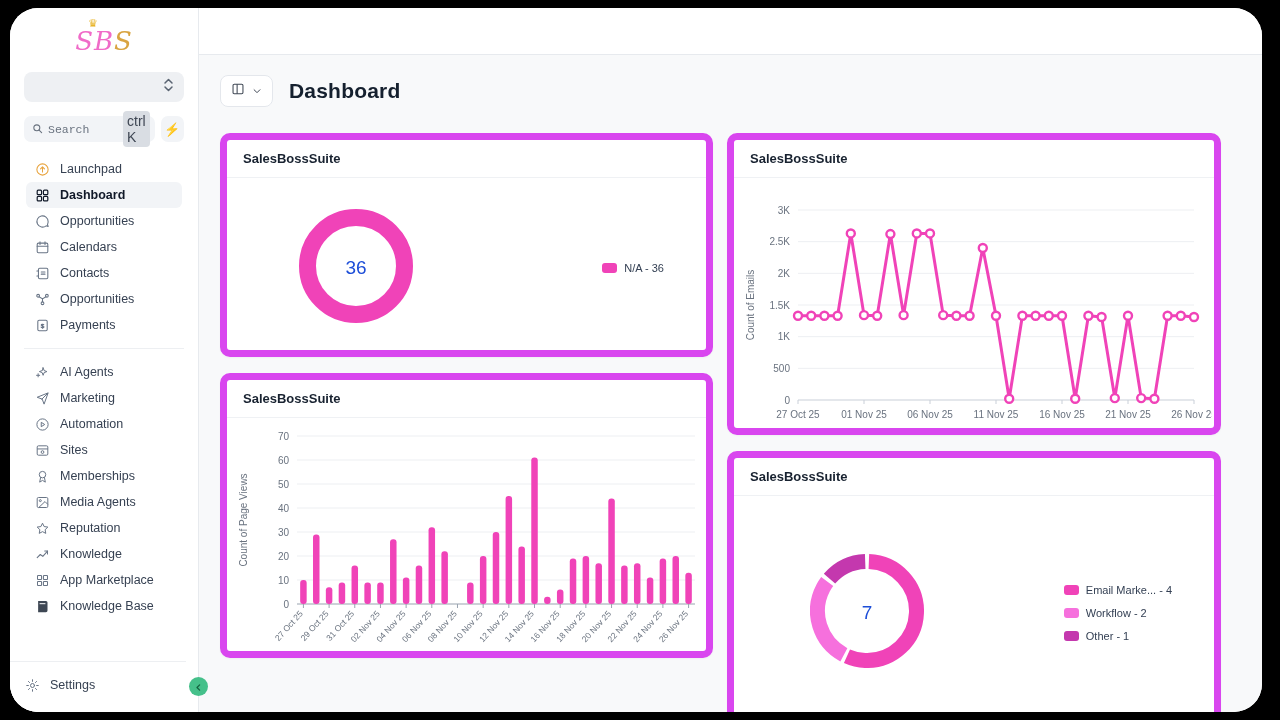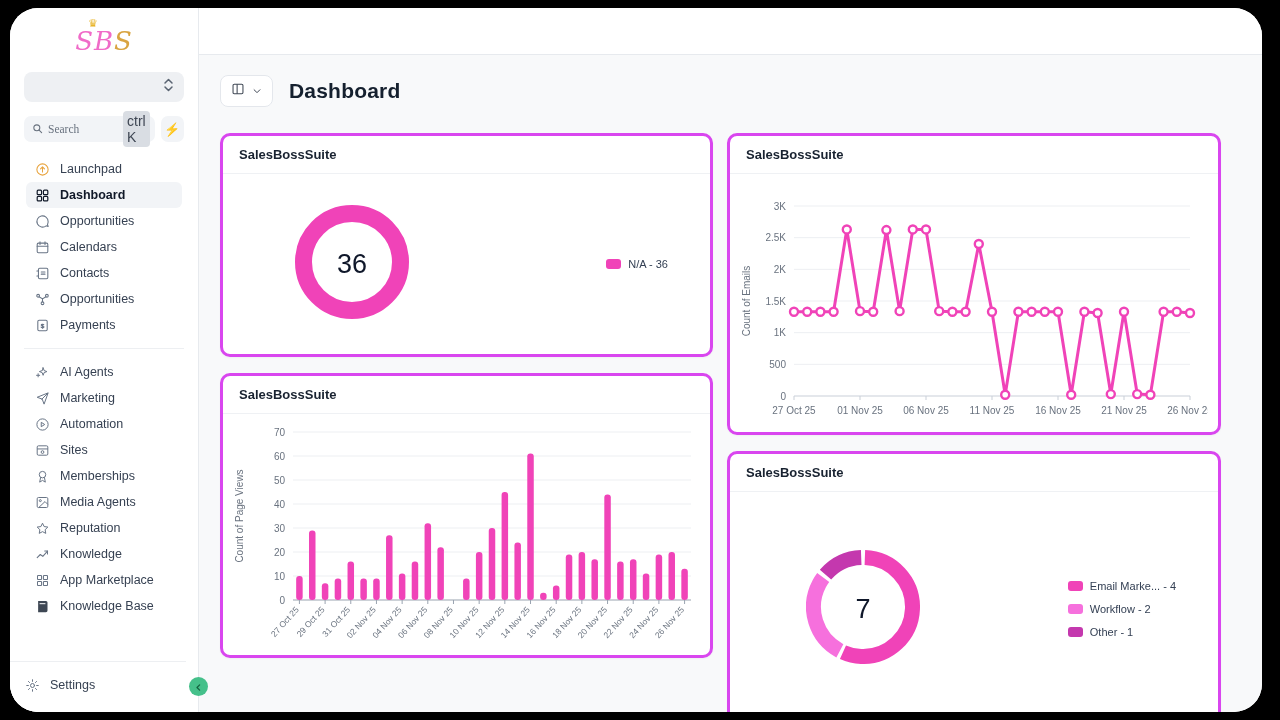--- a/index.html
+++ b/index.html
@@ -15,21 +15,21 @@
   .logo-text { font-family:"DejaVu Serif", serif; font-style:italic; font-size:26px; letter-spacing:1px; }
   .logo-pink { color:#F06BC8; }
   .logo-gold { color:#D9A441; }
   .logo-crown { position:absolute; left:78px; top:-9px; color:#E8B52B; font-size:11px; }
   .ws-select { margin:10px 14px 0; height:30px; background:#EEF0F3; border-radius:8px;
                display:flex; align-items:center; justify-content:flex-end; padding:0 10px; cursor:pointer; }
   .search-row { margin:14px 14px 0; display:flex; gap:6px; align-items:center; }
   .search-box { flex:1; height:26px; background:#F2F4F7; border-radius:7px; display:flex;
                 align-items:center; padding:0 5px 0 8px; gap:5px; }
   .search-box input { border:none; background:transparent; outline:none; width:70px;
-                      font-size:11.5px; color:#364152; font-family:Liberation Serif, serif; }
+                      font-size:11.5px; color:#364152; font-family:Liberation Mono, monospace; }
   .search-box input::placeholder { color:#69727F; }
   .kbd { background:#D9DDE3; color:#3F4754; font-size:14px; padding:2px 4px; border-radius:4px; }
   .bolt-btn { width:26px; height:26px; background:#F2F4F7; border-radius:7px; display:flex;
               align-items:center; justify-content:center; color:#2DBE8D; font-size:13px; cursor:pointer; }
   .nav { margin-top:14px; padding:0 16px; }
   .nav-item { display:flex; align-items:center; gap:10px; height:26px; padding:0 8px;
               border-radius:6px; color:#364152; font-size:12.5px; cursor:pointer; }
   .nav-item .ic { width:16px; height:16px; display:flex; align-items:center;
                   justify-content:center; color:#697586; }
   .nav-item.active { background:#F2F4F7; color:#101828; font-weight:700; }
@@ -46,29 +46,29 @@
   
   .main { flex:1; display:flex; flex-direction:column; min-width:0; }
   .main-top { height:47px; background:#fff; border-bottom:1px solid #E7EAEE; flex-shrink:0; }
   .content { flex:1; background:#F8F9FA; padding:20px 0 0 21px; overflow:hidden; }
   .page-head { display:flex; align-items:center; gap:16px; margin-bottom:26px; }
   .view-btn { background:#fff; border:1px solid #E4E7EC; border-radius:8px; height:32px;
               padding:0 10px; display:flex; align-items:center; gap:7px; color:#3F4754; cursor:pointer; }
   .page-title { font-size:21px; font-weight:700; color:#15202E; letter-spacing:.2px; }
   .cols { display:flex; gap:14px; }
   .col { display:flex; flex-direction:column; gap:16px; width:493px; }
-  .card { background:#fff; border:3px solid #d946ef; border-radius:10px;
+  .card { background:#fff; border:7px solid #d946ef; border-radius:10px;
           box-shadow:0 1px 2px rgba(16,24,40,.04); overflow:hidden; }
   .card-head { padding:11px 16px; border-bottom:1px solid #EFF1F4; font-size:13px;
                font-weight:700; color:#182230; }
   .card-body { position:relative; }
 
   .donut-wrap { position:relative; }
   .donut-center { position:absolute; inset:0; display:flex; align-items:center;
-                  justify-content:center; font-size:27px; color:#0f172a; }
+                  justify-content:center; font-size:19px; color:#1d4ed8; }
   .legend { display:flex; flex-direction:column; gap:11px; }
   .legend-row { display:flex; align-items:center; gap:7px; font-size:11px; color:#344054; }
   .legend-swatch { width:15px; height:10px; border-radius:3px; flex-shrink:0; }
 
   .body-row { display:flex; align-items:center; justify-content:space-between; }
   svg text { font-family:"Liberation Sans", sans-serif; }
 </style>
 </head>
 <body>
 

